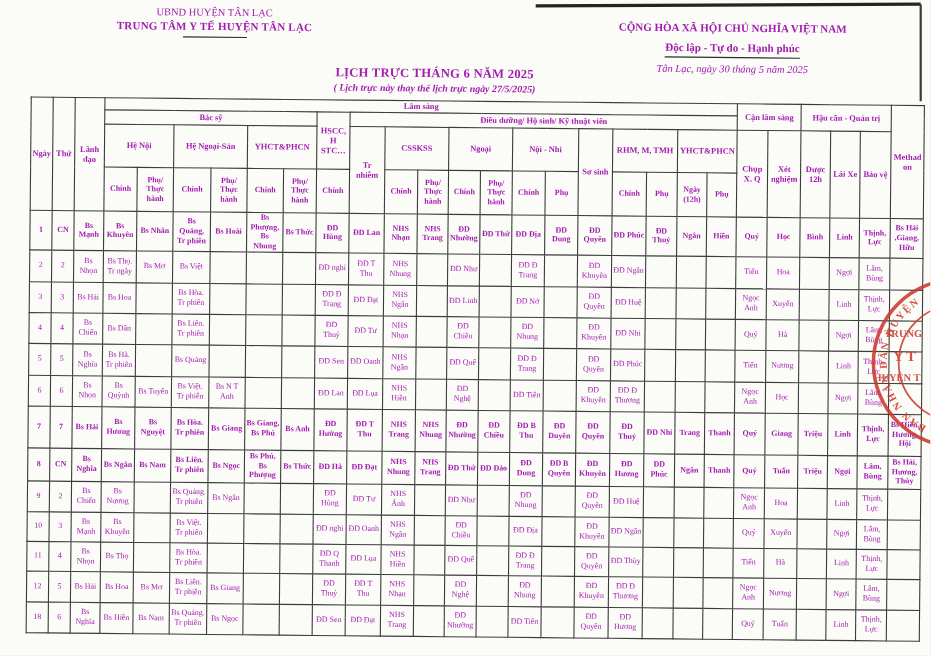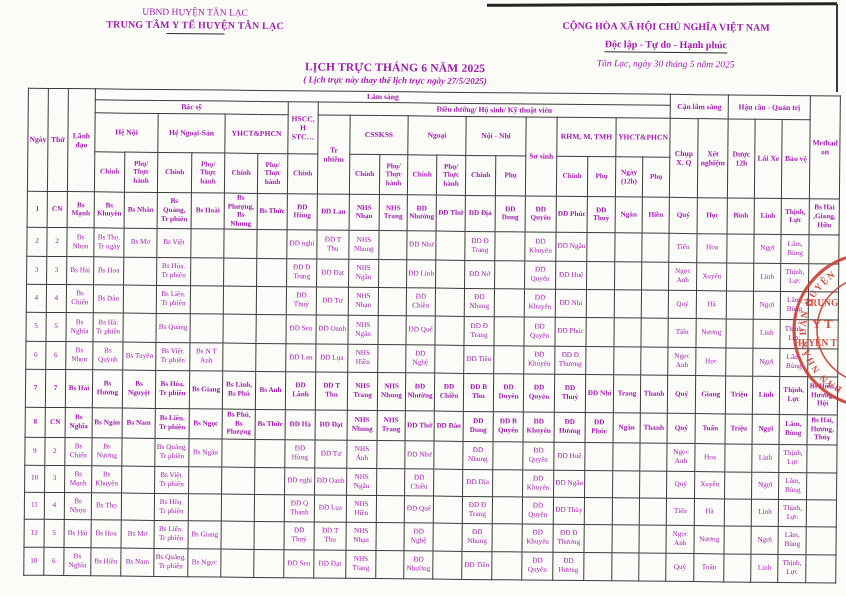--- a/index.html
+++ b/index.html
@@ -323,23 +323,23 @@
             <td></td>
           </tr>
           <tr style="height: 38px;">
             <td>7</td>
             <td>7</td>
             <td>Bs Hải</td>
             <td>Bs Hương</td>
             <td>Bs Nguyệt</td>
             <td>Bs Hòa. Tr phiên</td>
             <td>Bs Giang</td>
-            <td>Bs Linh, Bs Phú</td>
+            <td>Bs Giang, Bs Phú</td>
             <td>Bs Anh</td>
-            <td>ĐD Lãnh</td>
+            <td>ĐD Hường</td>
             <td>ĐD T Thu</td>
             <td>NHS Trang</td>
             <td>NHS Nhung</td>
             <td>ĐD Nhường</td>
             <td>ĐD Chiều</td>
             <td>ĐD B Thu</td>
             <td>ĐD Duyên</td>
             <td>ĐD Quyên</td>
             <td>ĐD Thuỷ</td>
             <td>ĐD Nhi</td>

